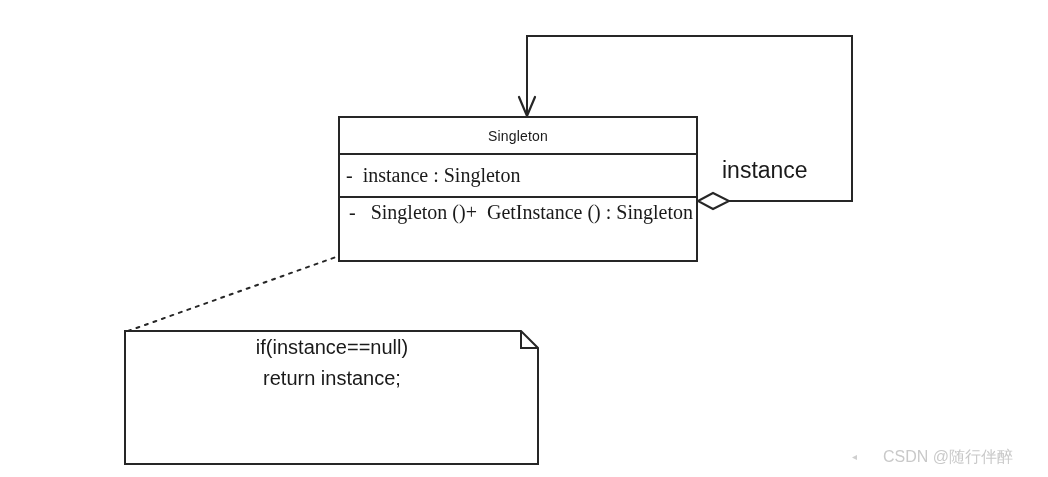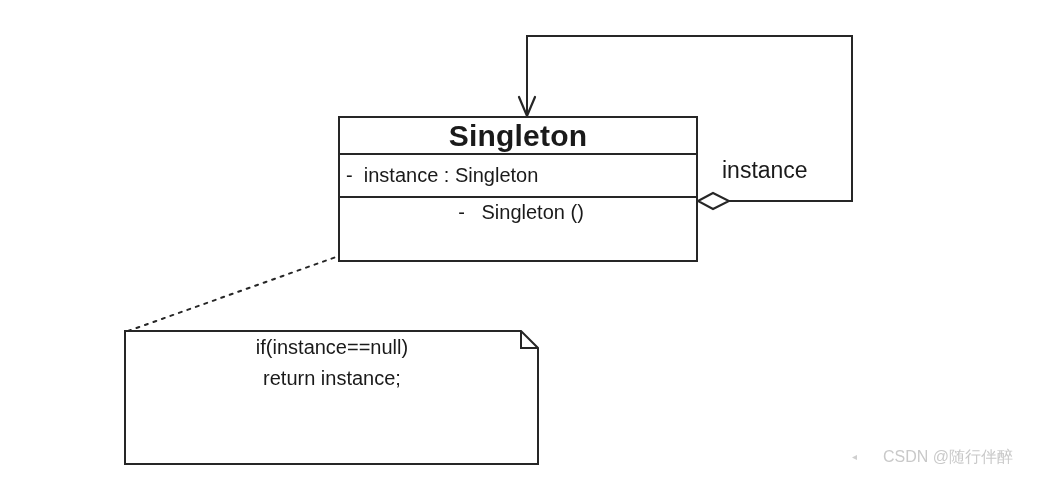--- a/index.html
+++ b/index.html
@@ -47,24 +47,23 @@
   }
   .class-name-row {
     height: 37px;
     box-sizing: border-box;
     display: flex;
     align-items: center;
     justify-content: center;
     border-bottom: 2px solid #262626;
   }
   .class-name-row .class-title {
-    font-size: 30px;
+    font-size: 14px;
     line-height: 22px;
     letter-spacing: 0.2px;
-    font-weight: bold;
   }
   .class-attrs-row {
     height: 43px;
     box-sizing: border-box;
     border-bottom: 2px solid #262626;
     display: flex;
     flex-direction: column;
     justify-content: center;
     padding-left: 6px;
   }
@@ -72,20 +71,21 @@
     height: 62px;
     box-sizing: border-box;
     display: flex;
     justify-content: center;
     padding-left: 6px;
   }
   .member-line {
     font-size: 20px;
     line-height: 29px;
     white-space: pre;
+    font-family: Liberation Serif, serif;
   }
 
   
   .assoc-label {
     position: absolute;
     left: 722px;
     top: 161px;
     font-size: 23px;
     line-height: 19px;
     white-space: pre;
@@ -163,20 +163,21 @@
 
   <div class="class-box">
     <div class="class-name-row">
       <span class="class-title">Singleton</span>
     </div>
     <div class="class-attrs-row">
       <span class="member-line">-  instance : Singleton</span>
     </div>
     <div class="class-ops-row">
       <span class="member-line">-   Singleton ()</span>
+      <span class="member-line">+  GetInstance () : Singleton</span>
     </div>
   </div>
 
   <span class="assoc-label">instance</span>
 
   <div class="note-box">
     <div class="note-text">
       <div class="note-line">if(instance==null)</div>
       <div class="note-line">return instance;</div>
     </div>

